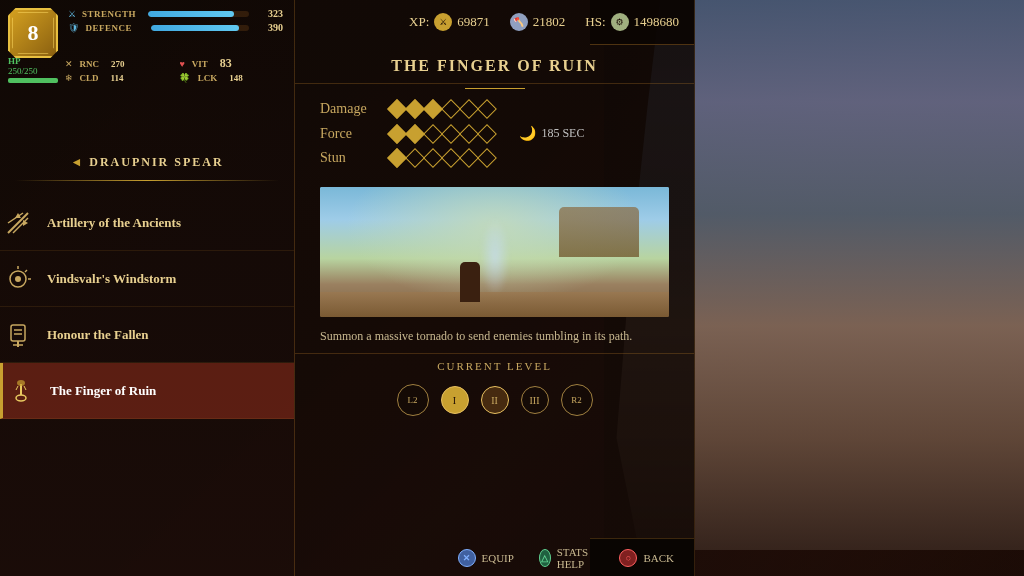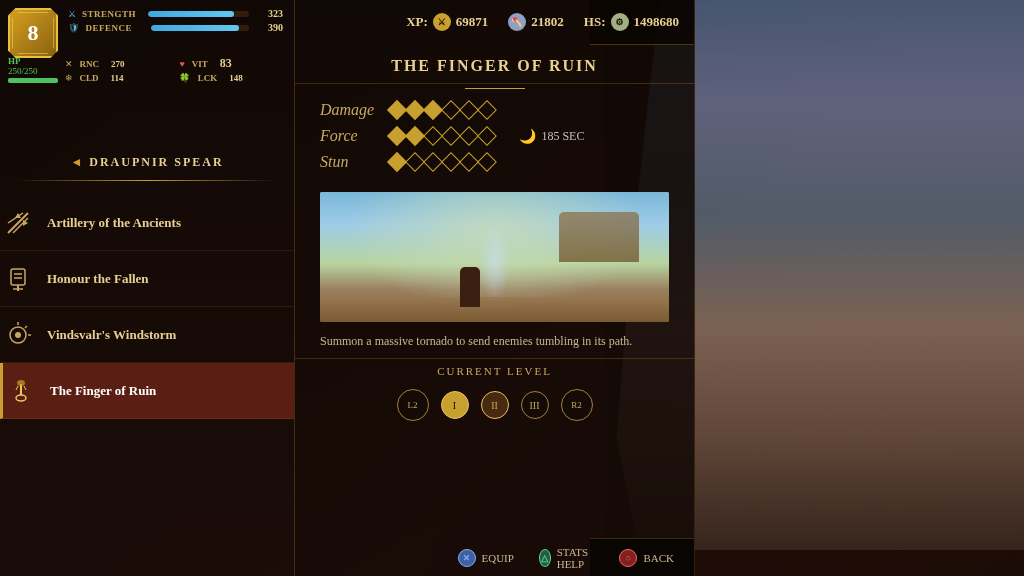--- a/index.html
+++ b/index.html
@@ -67,21 +67,21 @@
       gap: 20px;
       z-index: 10;
     }
 
     .stat-item {
       display: flex;
       align-items: center;
       gap: 5px;
       color: #e8d090;
       font-size: 13px;
-      font-weight: bold;
+      font-weight: normal;
     }
     .stat-icon {
       width: 18px;
       height: 18px;
       border-radius: 50%;
       display: flex;
       align-items: center;
       justify-content: center;
       font-size: 9px;
     }
@@ -261,23 +261,22 @@
       padding: 12px 25px 8px;
     }
     .ability-stat-row {
       display: flex;
       align-items: center;
       margin-bottom: 8px;
       gap: 10px;
     }
     .ability-stat-label {
       color: #c8a860;
-      font-size: 16px;
+      font-size: 14px;
       width: 60px;
-      font-style: italic;
     }
     .diamonds {
       display: flex;
       gap: 4px;
     }
     .diamond {
       width: 14px;
       height: 14px;
       transform: rotate(45deg);
       border: 1.5px solid #c8a030;
@@ -521,41 +520,41 @@
           <polygon points="15,5 12,10 18,10" fill="#c8a860"></polygon>
           <polygon points="25,15 20,12 20,18" fill="#c8a860"></polygon>
         </svg>
       </div>
       <span class="skill-name">Artillery of the Ancients</span>
     </div>
 
     <div class="skill-item">
       <div class="skill-icon-box">
         <svg class="skill-icon-svg" viewBox="0 0 30 30">
+          <circle cx="15" cy="15" r="8" fill="none" stroke="#c8a860" stroke-width="1.5"></circle>
+          <circle cx="15" cy="15" r="3" fill="#c8a860"></circle>
+          <line x1="15" y1="5" x2="15" y2="2" stroke="#c8a860" stroke-width="1.5"></line>
+          <line x1="22" y1="8" x2="24" y2="6" stroke="#c8a860" stroke-width="1.5"></line>
+          <line x1="25" y1="15" x2="28" y2="15" stroke="#c8a860" stroke-width="1.5"></line>
+        </svg>
+      </div>
+      <span class="skill-name">Vindsvalr's Windstorm</span>
+    </div>
+
+    <div class="skill-item">
+      <div class="skill-icon-box">
+        <svg class="skill-icon-svg" viewBox="0 0 30 30">
           <rect x="8" y="5" width="14" height="16" rx="2" fill="none" stroke="#c8a860" stroke-width="1.5"></rect>
           <line x1="15" y1="21" x2="15" y2="27" stroke="#c8a860" stroke-width="2"></line>
           <line x1="10" y1="25" x2="20" y2="25" stroke="#c8a860" stroke-width="1.5"></line>
           <line x1="11" y1="10" x2="19" y2="10" stroke="#c8a860" stroke-width="1.5"></line>
           <line x1="11" y1="14" x2="19" y2="14" stroke="#c8a860" stroke-width="1.5"></line>
         </svg>
       </div>
       <span class="skill-name">Honour the Fallen</span>
-    </div>
-
-    <div class="skill-item">
-      <div class="skill-icon-box">
-        <svg class="skill-icon-svg" viewBox="0 0 30 30">
-          <circle cx="15" cy="15" r="8" fill="none" stroke="#c8a860" stroke-width="1.5"></circle>
-          <circle cx="15" cy="15" r="3" fill="#c8a860"></circle>
-          <line x1="15" y1="5" x2="15" y2="2" stroke="#c8a860" stroke-width="1.5"></line>
-          <line x1="22" y1="8" x2="24" y2="6" stroke="#c8a860" stroke-width="1.5"></line>
-          <line x1="25" y1="15" x2="28" y2="15" stroke="#c8a860" stroke-width="1.5"></line>
-        </svg>
-      </div>
-      <span class="skill-name">Vindsvalr's Windstorm</span>
     </div>
 
     <div class="skill-item active">
       <div class="skill-icon-box">
         <svg class="skill-icon-svg" viewBox="0 0 30 30">
           <ellipse cx="15" cy="22" rx="5" ry="3" fill="none" stroke="#e8c860" stroke-width="1.5"></ellipse>
           <line x1="15" y1="19" x2="15" y2="8" stroke="#e8c860" stroke-width="2"></line>
           <ellipse cx="15" cy="7" rx="4" ry="3" fill="#c8a030" opacity="0.7"></ellipse>
           <line x1="12" y1="10" x2="10" y2="14" stroke="#e8c860" stroke-width="1"></line>
           <line x1="18" y1="10" x2="20" y2="14" stroke="#e8c860" stroke-width="1"></line>

